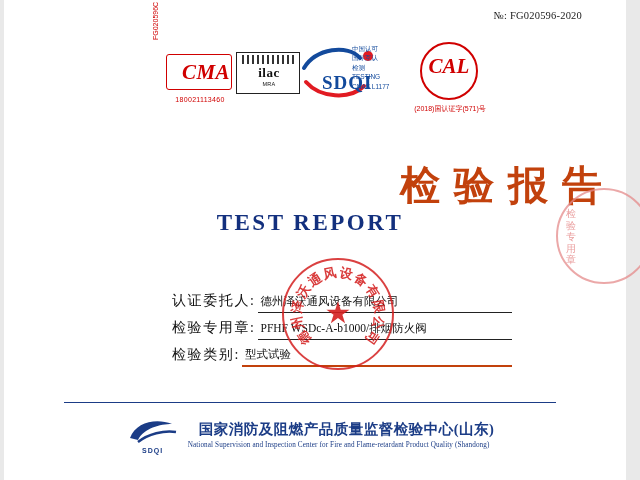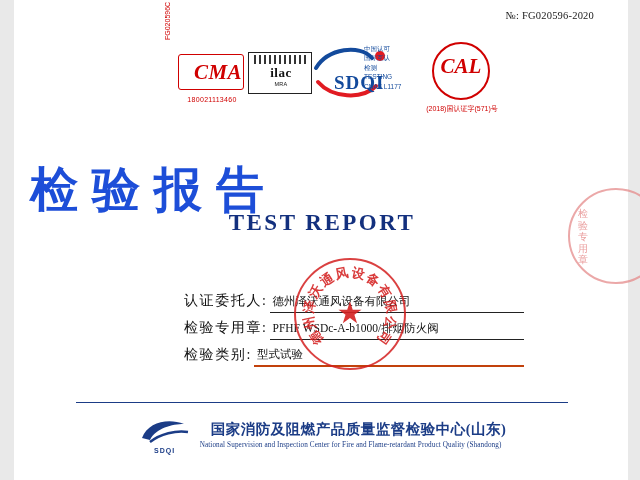--- a/index.html
+++ b/index.html
@@ -25,21 +25,21 @@
     top: 0;
     width: 14px;
     height: 480px;
     background: #e9e9e9;
   }
   .edge.left { left: 0; }
   .edge.right { right: 0; }
 
   .sheet {
     position: absolute;
-    left: 16px;
+    left: 4px;
     top: 0;
     width: 612px;
     height: 480px;
     background: #ffffff;
   }
 
   
   .report-no {
     position: absolute;
     right: 34px;
@@ -243,27 +243,27 @@
     font-size: 7px;
     color: #d00000;
   }
 
   
   .title-cn {
     position: absolute;
     left: 0;
     top: 158px;
     width: 612px;
-    text-align: left;
-    font-family: "Liberation Serif", serif;
-    font-weight: bold;
-    font-size: 48px;
+    text-align: right;
+    font-family: "Liberation Serif", serif;
+    font-weight: bold;
+    font-size: 40px;
     letter-spacing: 14px;
     text-indent: 14px;
-    color: #1d4ed8;
+    color: #c2410c;
   }
   .title-en {
     position: absolute;
     left: 0;
     top: 210px;
     width: 612px;
     text-align: center;
     font-family: "Liberation Serif", serif;
     font-weight: bold;
     font-size: 23px;

